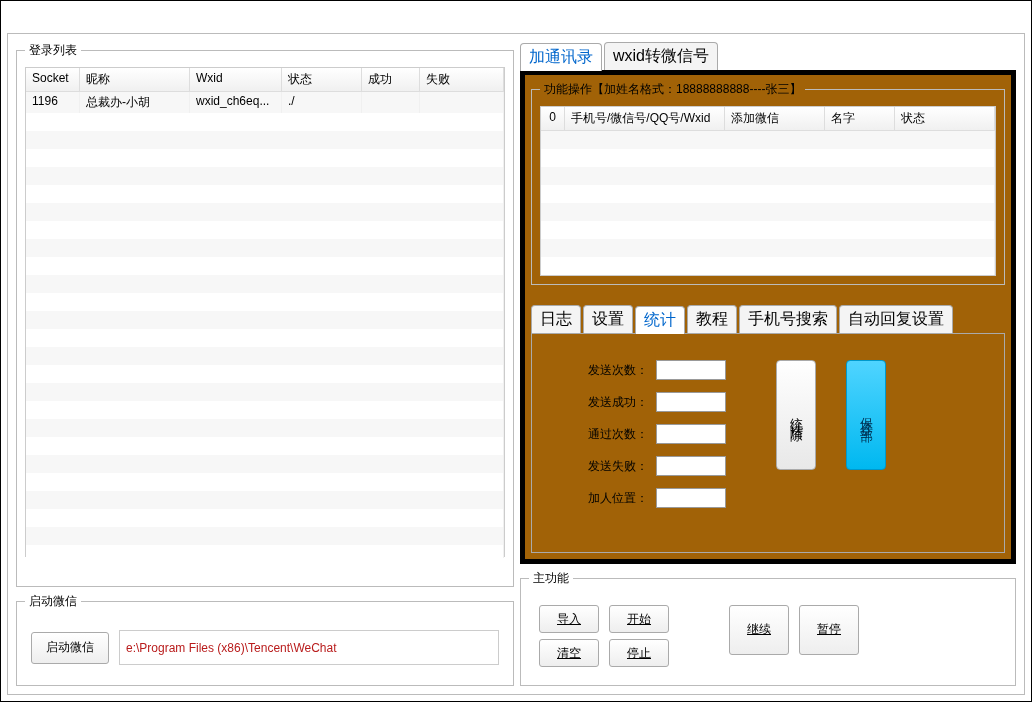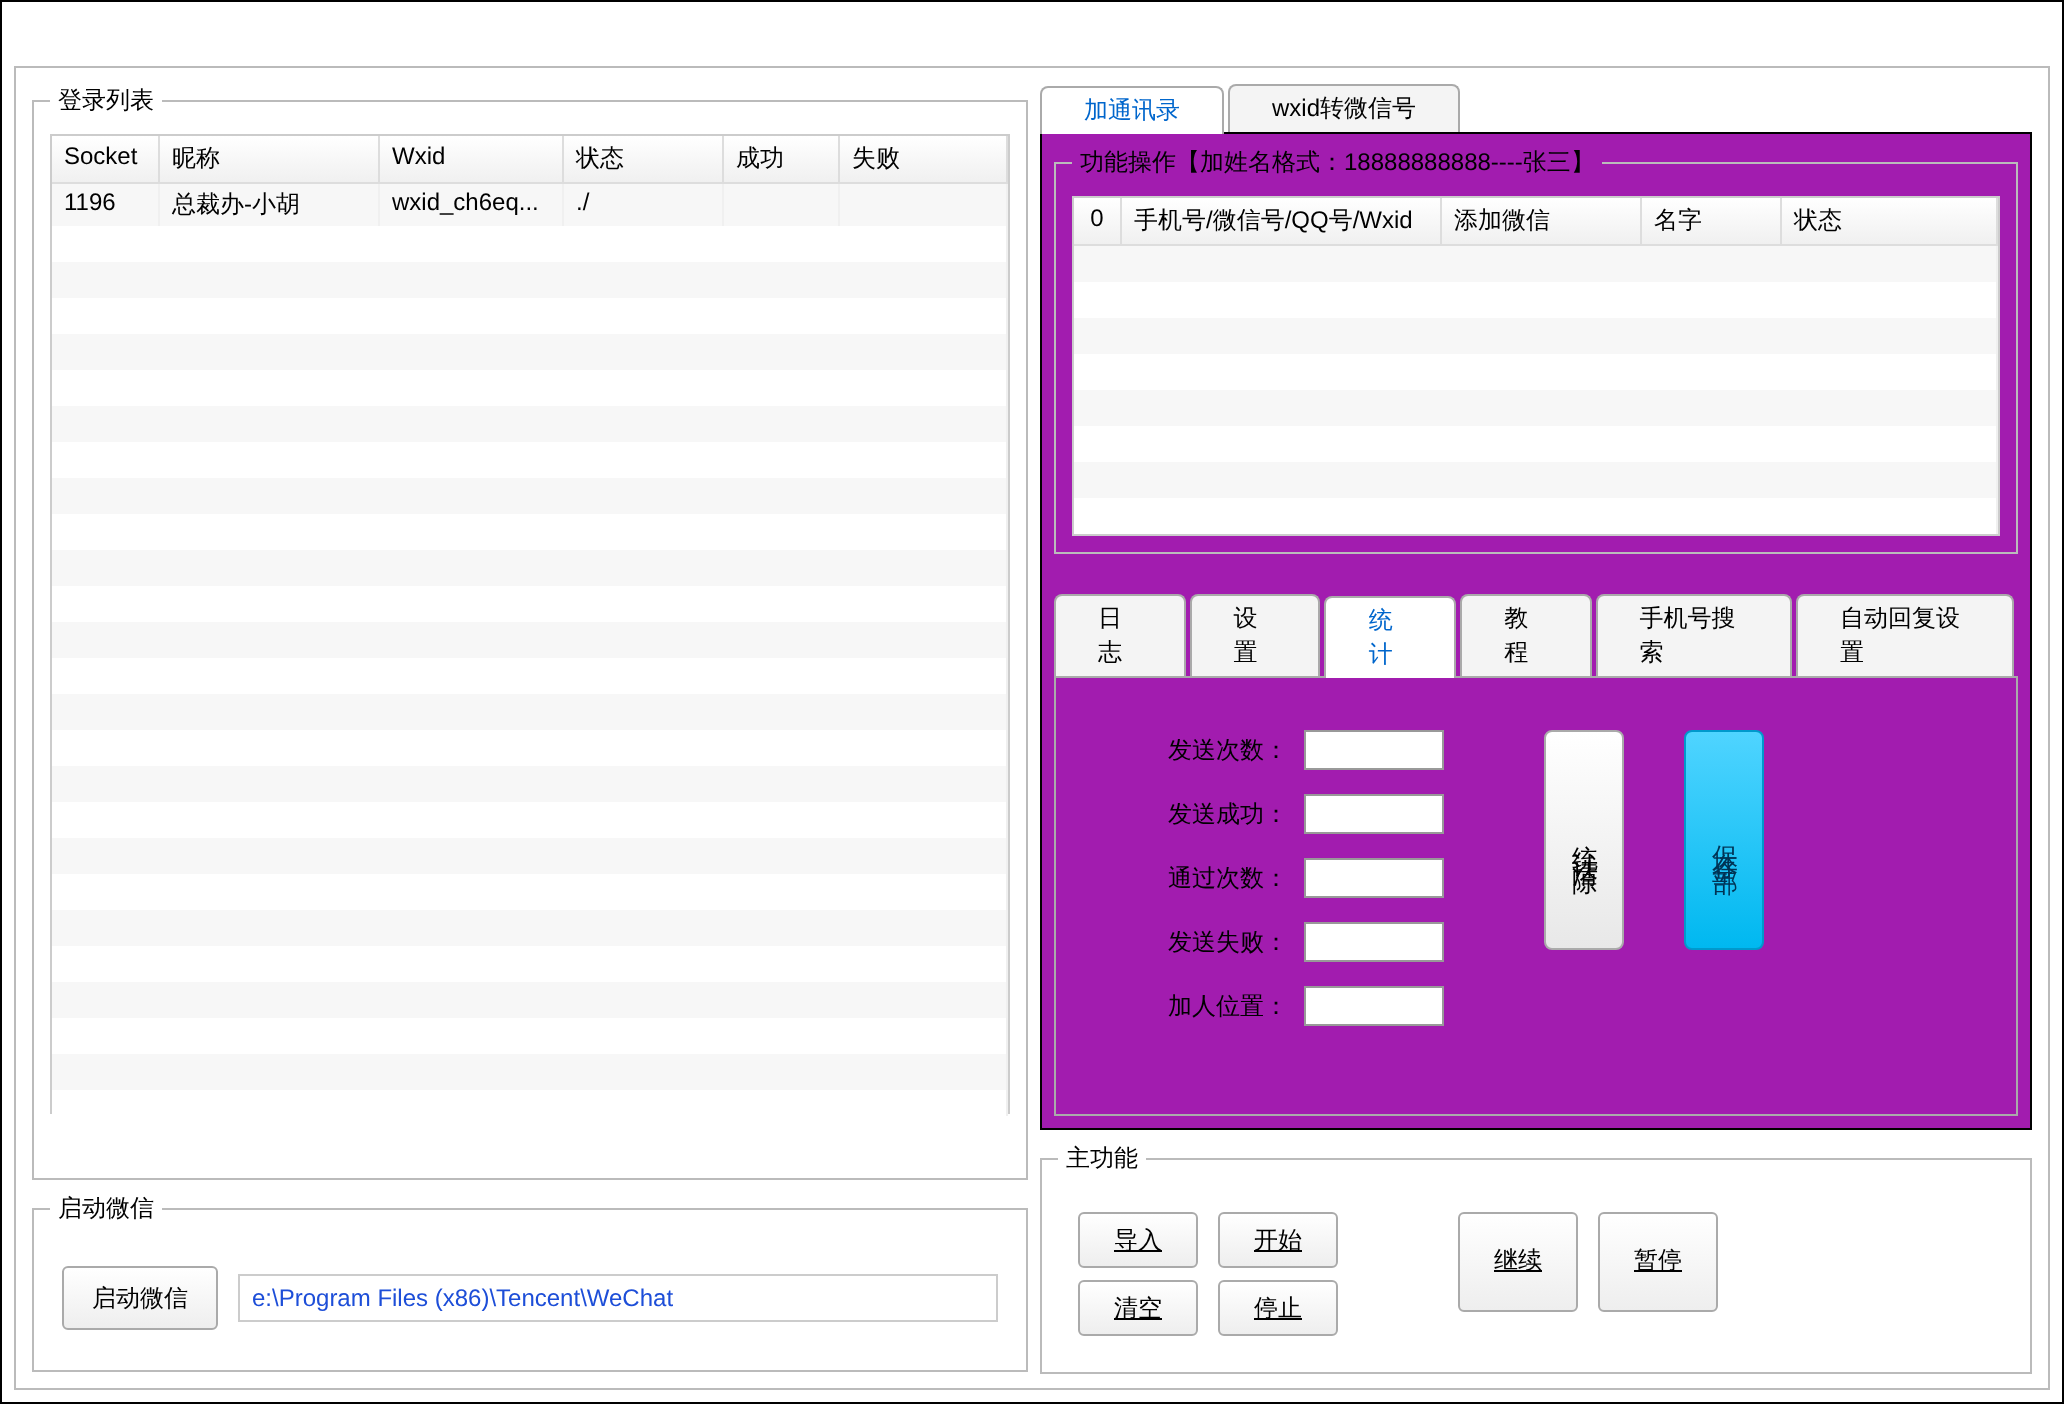--- a/index.html
+++ b/index.html
@@ -20,38 +20,38 @@
 .table-head { display:flex; background:#fefefe; border-bottom:1px solid #ddd; }
 .table-head .th { padding:3px 6px; border-right:1px solid #ddd; font-size:12px; background:linear-gradient(#fff,#f0f0f0); }
 .table-body { overflow:auto; }
 .table-row { display:flex; }
 .table-row .td { padding:2px 6px; border-right:1px solid #f0f0f0; font-size:12px; white-space:nowrap; overflow:hidden; }
 .table-row:nth-child(odd){ background:#f7f7f7; }
 .table-row:nth-child(even){ background:#fff; }
 .login-table { height: 490px; }
 .login-table .table-body { height: 466px; }
 .tabs { display:flex; }
-.tab { padding:3px 21px; border:1px solid #aaa; border-bottom:none; background:#f4f4f4; margin-right:2px; border-radius:4px 4px 0 0; cursor:pointer; font-size:12px; }
+.tab { padding:3px 8px; border:1px solid #aaa; border-bottom:none; background:#f4f4f4; margin-right:2px; border-radius:4px 4px 0 0; cursor:pointer; font-size:16px; }
 .tab.active { background:#fff; color:#0066cc; position:relative; top:1px; }
-.tab-panel { border:1px solid #000000; padding:6px; background:#a21caf; }
+.tab-panel { border:5px solid #000000; padding:6px; background:#a16207; }
 .ops-table { height:170px; }
 .ops-table .table-body { height:146px; }
 .stats-area { display:flex; gap:20px; padding:20px 20px 10px 40px; }
 .stats-fields { display:flex; flex-direction:column; gap:12px; }
 .field-row { display:flex; align-items:center; gap:8px; }
 .field-label { width:70px; text-align:right; }
 .field-input { width:70px; height:20px; border:1px solid #999; padding:1px 3px; font-size:12px; }
 .vbtn { width:40px; height:110px; border:1px solid #aaa; border-radius:4px; background:linear-gradient(#fff,#e8e8e8); display:flex; align-items:center; justify-content:center; writing-mode:vertical-rl; text-orientation:upright; cursor:pointer; font-size:13px; letter-spacing:4px; }
 .vbtn.blue { background:linear-gradient(#4fd4ff,#00b8f0); border-color:#0099cc; color:#003355; }
 .main-func { padding:10px; display:flex; gap:10px; align-items:flex-start; flex-wrap:wrap;text-decoration:underline; }
 .btn { min-width:60px; height:28px; padding:0 14px; border:1px solid #aaa; border-radius:3px; background:linear-gradient(#fff,#eee); cursor:pointer; font-size:12px; display:inline-flex; align-items:center; justify-content:center; }
 .btn-col { display:flex; flex-direction:column; gap:6px; }
 .btn-tall { height:50px; width:40px; display:flex; align-items:center; justify-content:center; text-align:center; line-height:1.3; }
 .launch-area { display:flex; align-items:center; gap:10px; padding:12px 6px; }
-.path-input { flex:1; height:24px; border:1px solid #ccc; padding:2px 6px; font-size:12px; color:#1d4ed8; }
+.path-input { flex:1; height:35px; border:1px solid #ccc; padding:2px 6px; font-size:12px; color:#b91c1c; }
 .sub-tabs-wrap { margin-top:20px; }
 .sub-panel { height:220px; border:1px solid #aaa; border-top:1px solid #aaa; padding:6px; }
 </style>
 </head>
 <body>
 
 <div class="window">
 
   <div class="content">
 

